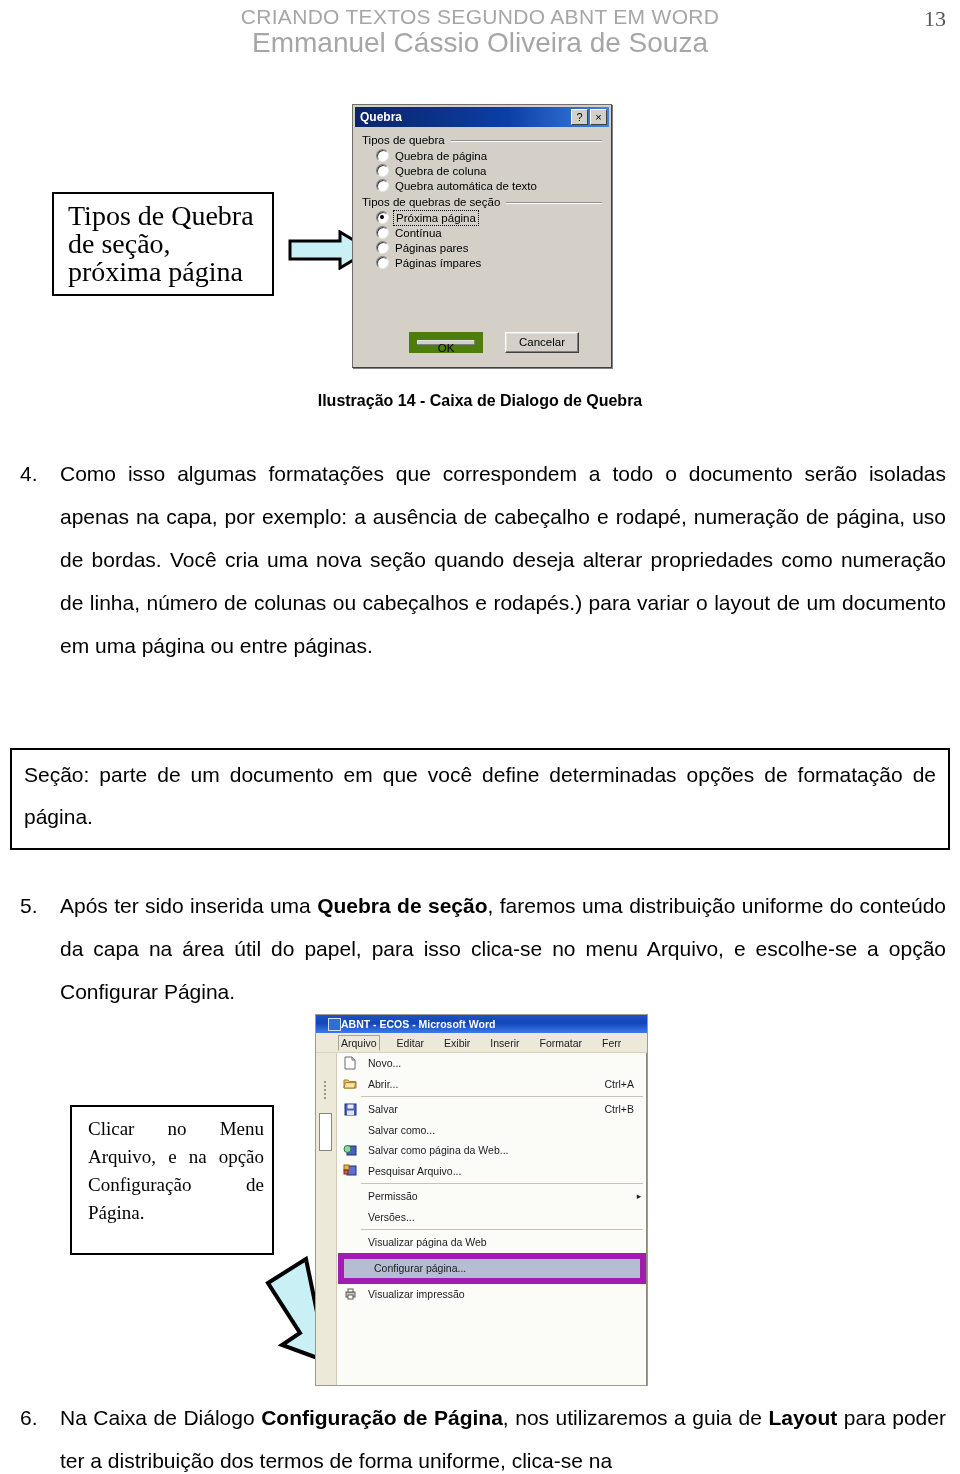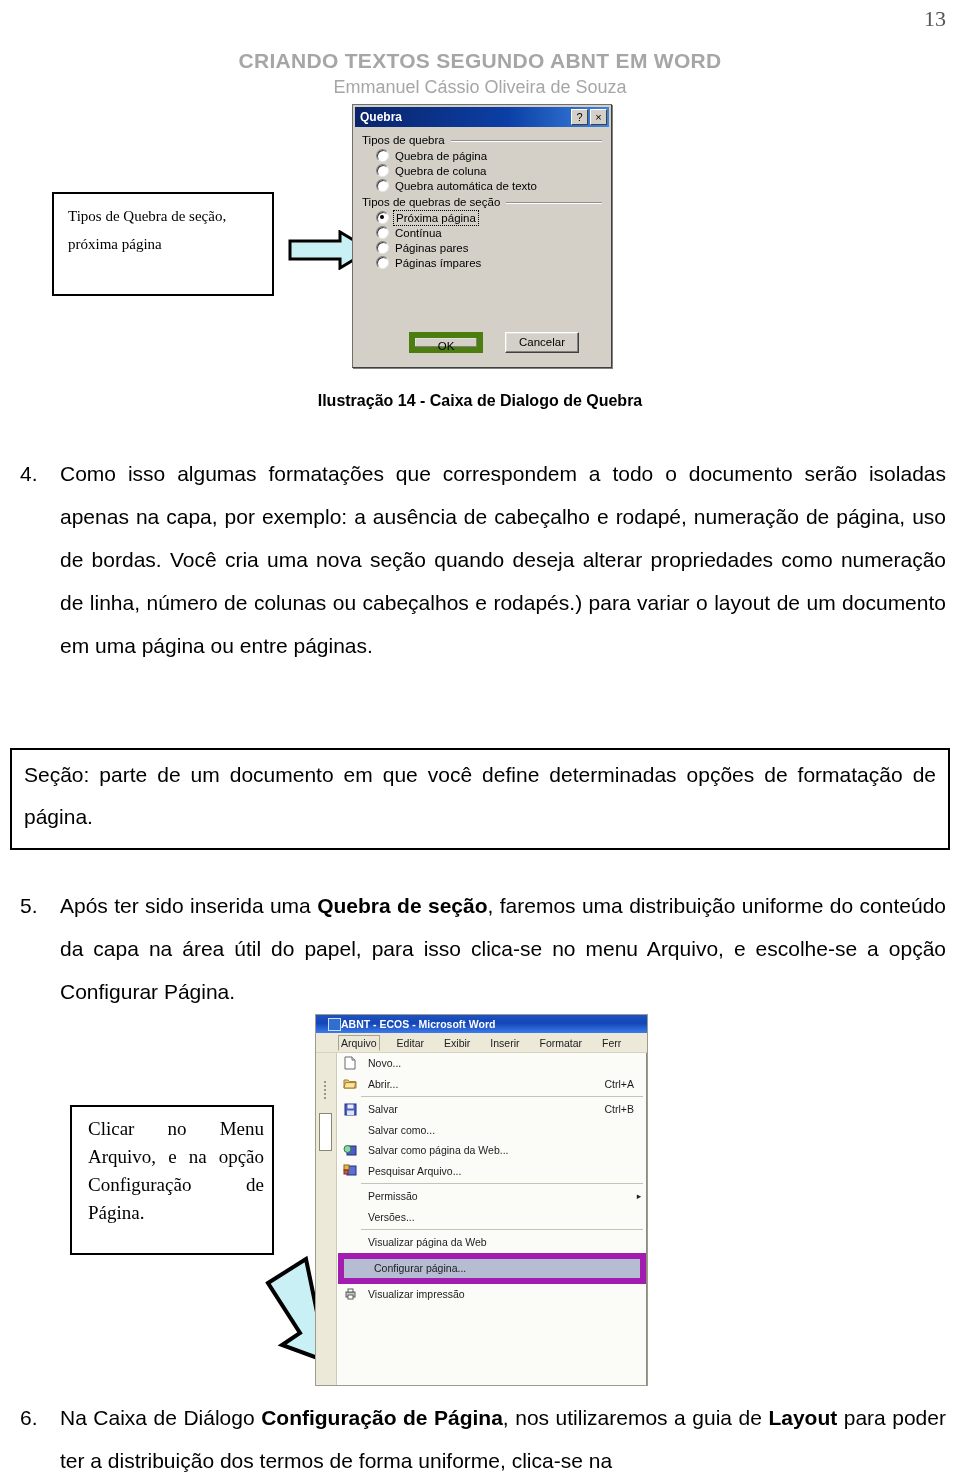--- a/index.html
+++ b/index.html
@@ -18,30 +18,29 @@
 
   
   .doc-header {
     position: absolute;
     top: 0; left: 0; right: 0;
     height: 62px;
     text-align: center;
   }
   .hdr-title {
     font-size: 21px;
-    font-weight: bold;
+    font-weight: normal;
     color: #a6a6a6;
     letter-spacing: .3px;
     line-height: 26px;
     padding-top: 4px;
     display: block;
-    margin-top: 44px;
   }
   .hdr-author {
-    font-size: 18px;
+    font-size: 28px;
     color: #a6a6a6;
     line-height: 26px;
     display: block;
   }
   .page-number {
     position: absolute;
     top: 6px;
     right: 14px;
     font-family: "Liberation Serif", serif;
     font-size: 22px;
@@ -160,38 +159,38 @@
     background: #d4d0c8;
     border: 1px solid #ffffff;
     border-right-color: #404040;
     border-bottom-color: #404040;
     box-shadow: inset -1px -1px 0 #808080, inset 1px 1px 0 #dfdfdf;
     font-size: 11.5px;
     line-height: 19px;
     text-align: center;
     box-sizing: border-box;
   }
-  .dlg-btn.default { border: 6px solid #4d7c0f; line-height: 16px; margin-left: 24px; }
+  .dlg-btn.default { border: 8px solid #4d7c0f; line-height: 16px; margin-left: 24px; }
 
   
   .callout {
     position: absolute;
     border: 2px solid #000;
     background: #fff;
     font-family: "Liberation Serif", serif;
     overflow: hidden;
     box-sizing: border-box;
   }
   #callout-1 {
     left: 52px; top: 192px;
     width: 222px; height: 104px;
     padding: 8px 10px 0 14px;
   }
   #callout-1 .ctext {
-    font-size: 15px;
+    font-size: 28px;
     line-height: 28px;
   }
   #callout-2 {
     left: 70px; top: 1105px;
     width: 204px; height: 150px;
     padding: 8px 8px 0 16px;
   }
   #callout-2 .ctext {
     font-size: 19px;
     line-height: 28px;

